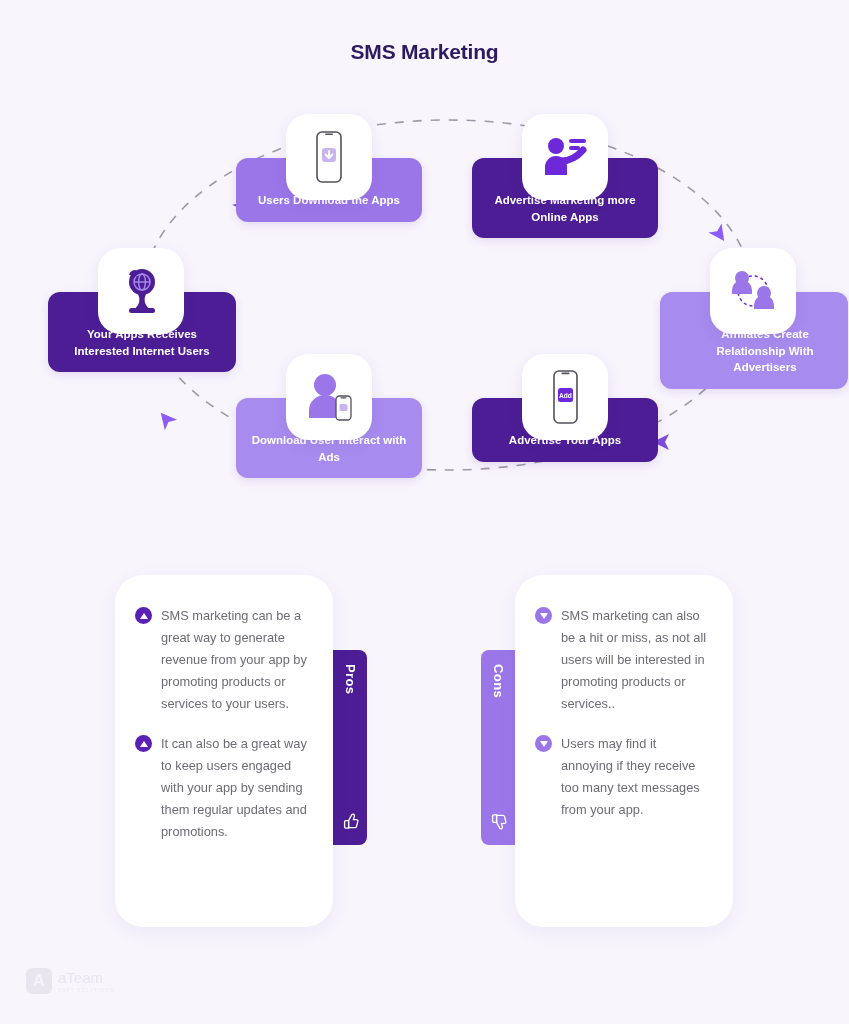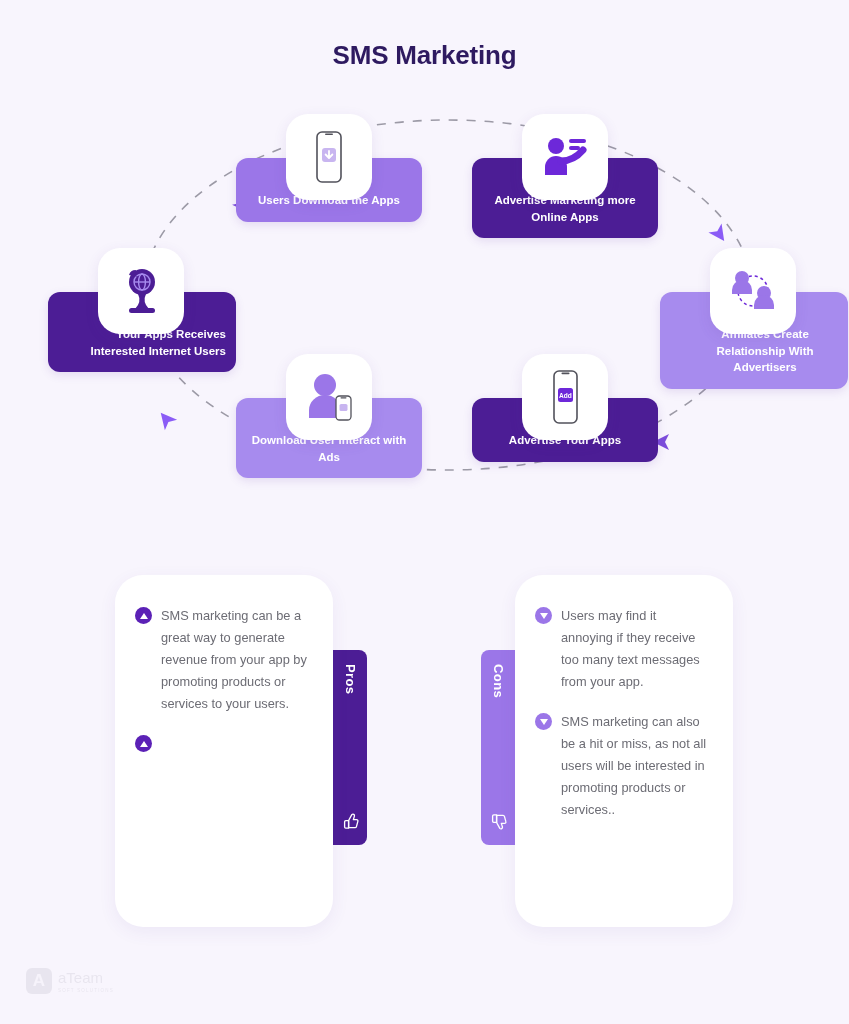--- a/index.html
+++ b/index.html
@@ -13,21 +13,21 @@
     overflow: hidden;
   }
 
   
   .page-title {
     position: absolute;
     top: 40px;
     left: 0;
     width: 100%;
     text-align: center;
-    font-size: 26px;
+    font-size: 21px;
     font-weight: bold;
     color: #2e1a60;
     letter-spacing: -0.2px;
   }
 
   
   .cycle {
     position: absolute;
     top: 80px;
     left: 0;
@@ -78,21 +78,21 @@
 
   
   #node-download   { left: 212px; top: 78px; }
   #node-affiliate  { left: 448px; top: 78px; }
   #node-relation   { left: 636px; top: 212px; }
   #node-receives   { left: 24px;  top: 212px; }
   #node-interact   { left: 212px; top: 318px; }
   #node-advertise  { left: 448px; top: 318px; }
 
   #node-relation .node-card  { width: 188px; padding-left: 32px; }
-  #node-receives .node-card  { width: 188px; text-align: right; }
+  #node-receives .node-card  { width: 188px; }
 
   .node .icon-tile { left: 50px; top: -44px; }
 
   
   .panels {
     position: absolute;
     top: 575px;
     left: 0;
     width: 849px;
     height: 360px;
@@ -315,45 +315,46 @@
     <div class="bullet-item">
       <span class="bullet-icon up">
           <span class="tri"></span>
         </span>
       <span class="bullet-text">SMS marketing can be a great way to generate revenue from your app by promoting products or services to your users.</span>
     </div>
     <div class="bullet-item">
       <span class="bullet-icon up">
           <span class="tri"></span>
         </span>
+      <span class="bullet-text">It can also be a great way to keep users engaged with your app by sending them regular updates and promotions.</span>
     </div>
   </div>
 
   <div class="side-tab" id="cons-tab">
     <div class="side-tab-label">Cons</div>
     <div class="side-tab-icon">
       <svg width="19" height="19" viewBox="0 0 20 20">
         <path d="M5 3 h3 v8 H5 a1.2 1.2 0 0 1 -1.2 -1.2 V4.2 A1.2 1.2 0 0 1 5 3 z" fill="none" stroke="#ffffff" stroke-width="1.4" stroke-linejoin="round"></path>
         <path d="M8 11 l3.4 6.2 a1.6 1.6 0 0 0 2.7 -1.6 L13 12 h3.4 a1.4 1.4 0 0 0 1.35 -1.8 l-1.5 -5.6 A1.5 1.5 0 0 0 14.8 3.5 H8 z" fill="none" stroke="#ffffff" stroke-width="1.4" stroke-linejoin="round"></path>
       </svg>
     </div>
   </div>
 
   <div class="panel-card" id="cons-card">
     <div class="bullet-item">
       <span class="bullet-icon down">
           <span class="tri"></span>
         </span>
-      <span class="bullet-text">Users may find it annoying if they receive too many text messages from your app.</span>
+      <span class="bullet-text">SMS marketing can also be a hit or miss, as not all users will be interested in promoting products or services..</span>
     </div>
     <div class="bullet-item">
       <span class="bullet-icon down">
           <span class="tri"></span>
         </span>
-      <span class="bullet-text">SMS marketing can also be a hit or miss, as not all users will be interested in promoting products or services..</span>
+      <span class="bullet-text">Users may find it annoying if they receive too many text messages from your app.</span>
     </div>
   </div>
 </div>
 
 <div class="watermark">
   <div class="wm-mark">A</div>
   <div>
     <div class="wm-name">aTeam</div>
     <div class="wm-sub">SOFT SOLUTIONS</div>
   </div>

